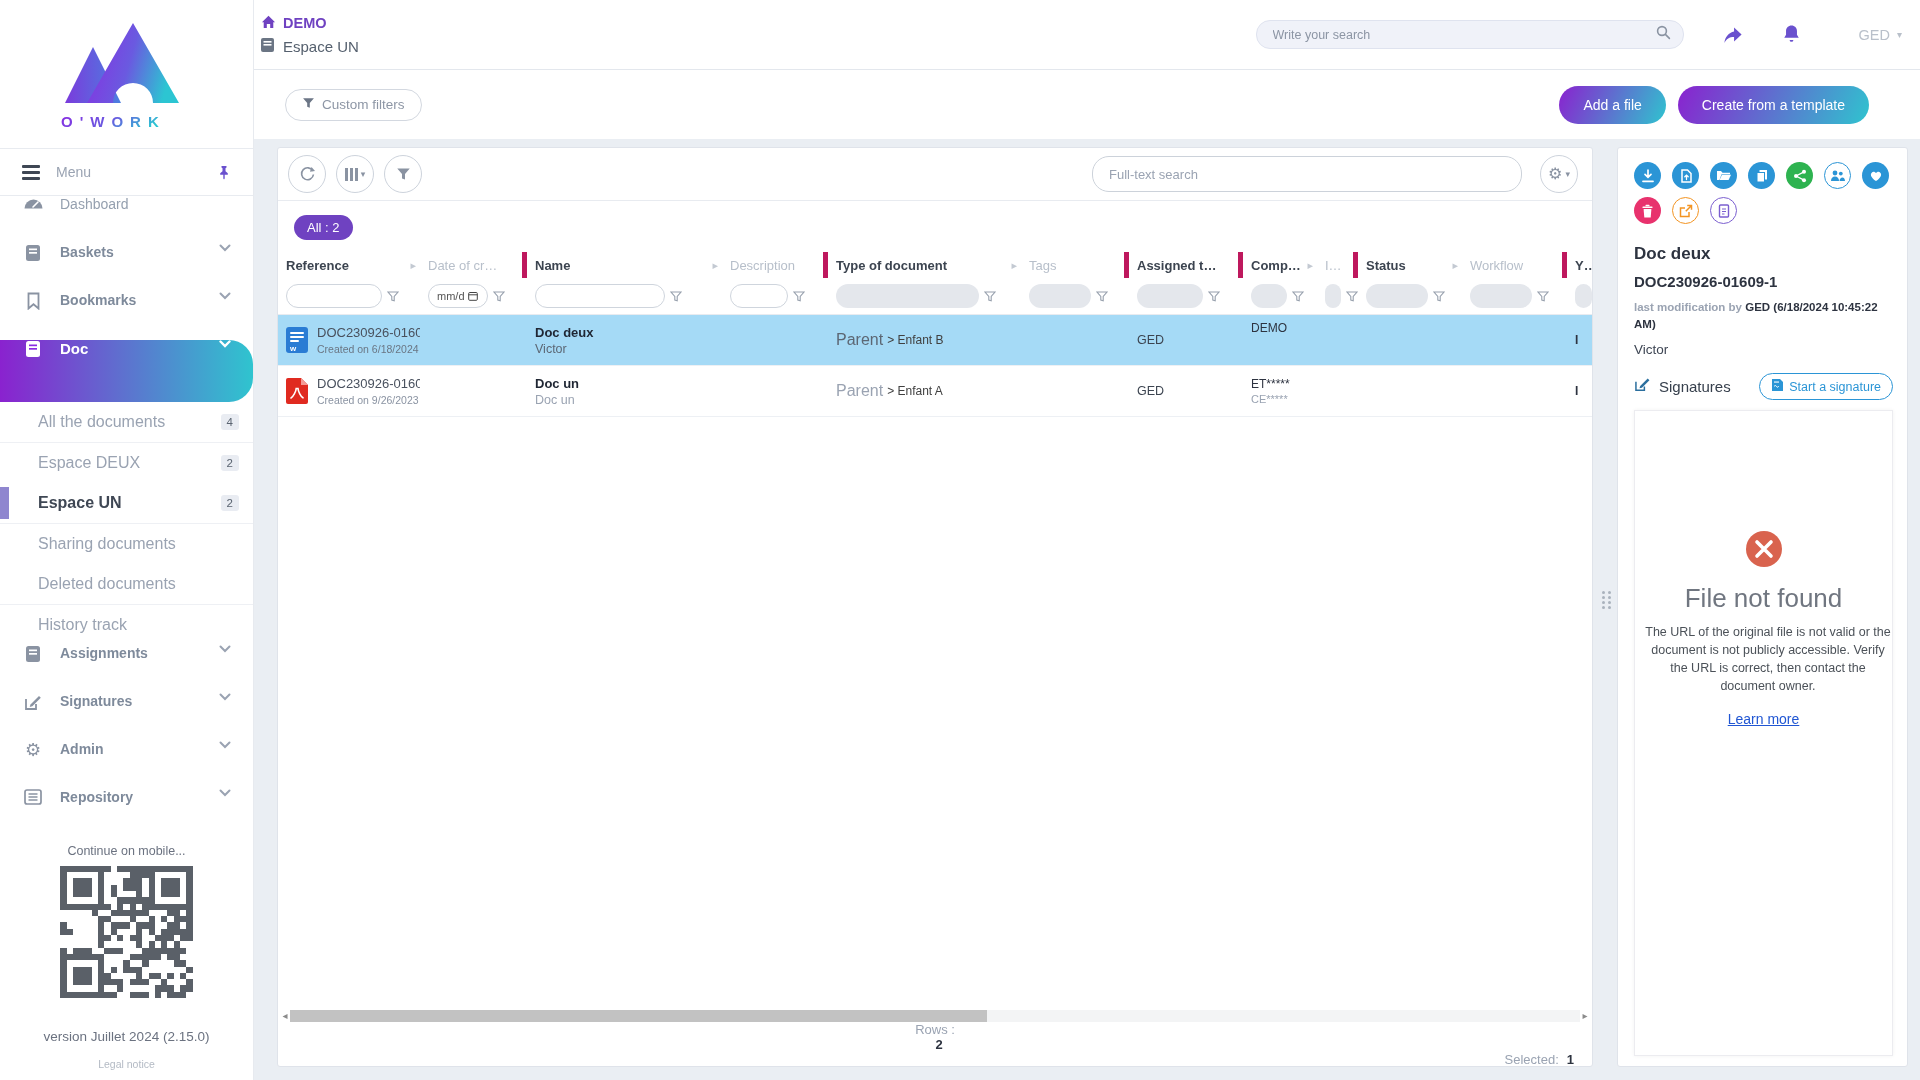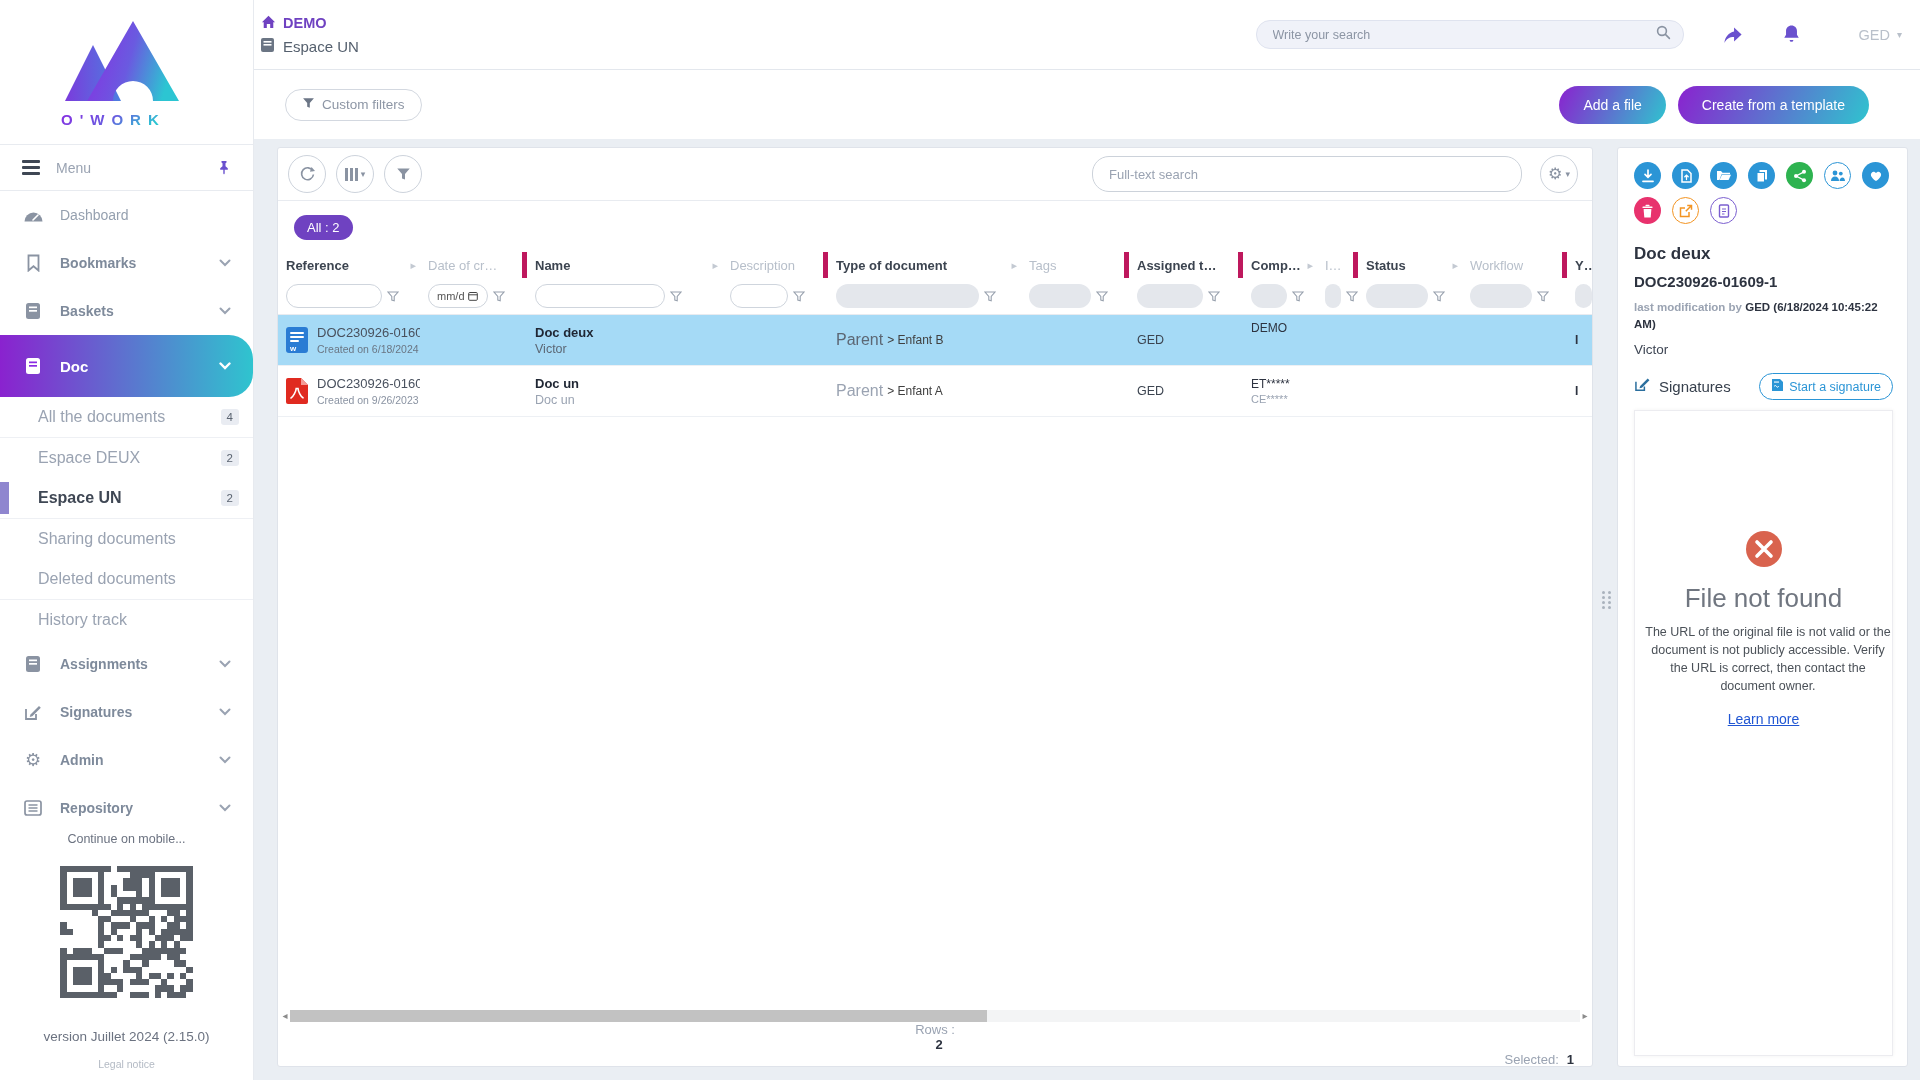--- a/index.html
+++ b/index.html
@@ -7,35 +7,35 @@
   .app{width:1920px;height:1080px;display:flex;}
   
   .sidebar{width:253px;min-width:253px;background:#fff;border-right:1px solid #e7eaef;display:flex;flex-direction:column;position:relative;z-index:3;}
   .logo{height:148px;display:flex;align-items:center;justify-content:center;cursor:pointer;}
   .menu-row{height:46px;border-top:1px solid #e8ebf0;border-bottom:1px solid #e8ebf0;display:flex;align-items:center;padding:0 22px;}
   .hamburger{display:inline-flex;flex-direction:column;gap:3px;cursor:pointer;}
   .hamburger i{width:18px;height:3px;background:#3f4754;border-radius:1px;}
   .menu-label{margin-left:16px;color:#9aa3b2;font-size:14px;}
   .pin{margin-left:auto;cursor:pointer;display:flex;}
   .nav{flex:0 0 auto;}
-  .nav-item{height:48px;display:flex;align-items:center;padding:0 22px;cursor:pointer;}
+  .nav-item{height:48px;display:flex;align-items:flex-start;padding:0 22px;cursor:pointer;}
   .nico{width:22px;display:flex;justify-content:center;}
   .nlabel{margin-left:16px;font-size:14px;font-weight:700;color:#7e8a9b;}
   .nlabel.reg{font-weight:400;color:#95a0af;}
   .chev{margin-left:auto;display:flex;}
   .nav-active{background:linear-gradient(90deg,var(--gradient-start,#8a22cf),var(--gradient-end,#2fc4cf));border-radius:0 24px 24px 0;height:62px;}
   .nav-active .nlabel{color:#fff;font-size:15px;}
   .sub-item{height:40px;display:flex;align-items:center;padding:0 14px 0 38px;cursor:pointer;position:relative;}
   .sub-item.sep{border-bottom:1px solid #eef0f4;}
   .slabel{font-size:16px;color:#9aa3b2;}
   .sub-active .slabel{color:#3f4754;font-weight:700;}
   .sub-active::before{content:"";position:absolute;left:0;top:4px;bottom:4px;width:9px;background:#8f86cf;}
   .badge{margin-left:auto;background:#e9ecf2;color:#5a6370;font-size:11.5px;padding:2px 6px;border-radius:3px;}
   .side-bottom{margin-top:auto;padding-bottom:10px;text-align:center;}
-  .mobile-hint{font-size:12.5px;color:#6b7280;margin-bottom:12px;}
+  .mobile-hint{font-size:12.5px;color:#6b7280;}
   .qr-wrap{display:inline-block;background:#fff;padding:3px;}
   .qr{display:grid;grid-template-columns:repeat(21,6.3px);}
   .qr i{width:6.3px;height:6.3px;}
   .qr i.on{background:#5a6068;}
   .version{font-size:13.5px;color:#6b7280;margin-top:28px;}
   .legal{font-size:10.5px;color:#b3bac4;margin-top:14px;cursor:pointer;}
   
   .main{flex:1;display:flex;flex-direction:column;min-width:0;}
   .topbar{height:69px;background:#fff;border-bottom:1px solid #e3e7ed;display:flex;align-items:center;padding-left:6px;}
   .crumb-home{display:flex;align-items:center;gap:6px;color:var(--accent,#6f42c1);font-weight:700;font-size:14.5px;cursor:pointer;}
@@ -173,40 +173,40 @@
         <span class="nico">
           <svg width="19" height="13" viewBox="0 0 19 13">
               <path d="M.5 12.5A9 9 0 0 1 18.5 12.5z" fill="#8a93a2"></path>
               <path d="M9 11l5-5" stroke="#fff" stroke-width="1.6" stroke-linecap="round"></path>
             </svg>
         </span>
         <span class="nlabel reg">Dashboard</span>
       </div>
       <div class="nav-item">
         <span class="nico">
-          <svg width="15" height="18" viewBox="0 0 15 18">
-              <path d="M2.5 1.5h10v15l-5-4.2-5 4.2z" fill="none" stroke="#8a93a2" stroke-width="1.8"></path>
-            </svg>
-        </span>
-        <span class="nlabel">Bookmarks</span>
-        <span class="chev">
-          <svg width="12" height="8" viewBox="0 0 12 8">
-              <polyline points="1.5,1.5 6,6 10.5,1.5" fill="none" stroke="#9aa3b2" stroke-width="2" stroke-linecap="round"></polyline>
-            </svg>
-        </span>
-      </div>
-      <div class="nav-item">
-        <span class="nico">
           <svg width="16" height="18" viewBox="0 0 16 18">
               <rect x="1" y="1" width="14" height="16" rx="2.5" fill="#8a93a2"></rect>
               <rect x="4" y="4.5" width="8" height="1.7" fill="#fff"></rect>
               <rect x="4" y="8" width="8" height="1.7" fill="#fff"></rect>
             </svg>
         </span>
         <span class="nlabel">Baskets</span>
+        <span class="chev">
+          <svg width="12" height="8" viewBox="0 0 12 8">
+              <polyline points="1.5,1.5 6,6 10.5,1.5" fill="none" stroke="#9aa3b2" stroke-width="2" stroke-linecap="round"></polyline>
+            </svg>
+        </span>
+      </div>
+      <div class="nav-item">
+        <span class="nico">
+          <svg width="15" height="18" viewBox="0 0 15 18">
+              <path d="M2.5 1.5h10v15l-5-4.2-5 4.2z" fill="none" stroke="#8a93a2" stroke-width="1.8"></path>
+            </svg>
+        </span>
+        <span class="nlabel">Bookmarks</span>
         <span class="chev">
           <svg width="12" height="8" viewBox="0 0 12 8">
               <polyline points="1.5,1.5 6,6 10.5,1.5" fill="none" stroke="#9aa3b2" stroke-width="2" stroke-linecap="round"></polyline>
             </svg>
         </span>
       </div>
       <div class="nav-item nav-active">
         <span class="nico">
           <svg width="16" height="18" viewBox="0 0 16 18">
               <rect x="1" y="1" width="14" height="16" rx="2.5" fill="#fff"></rect>

